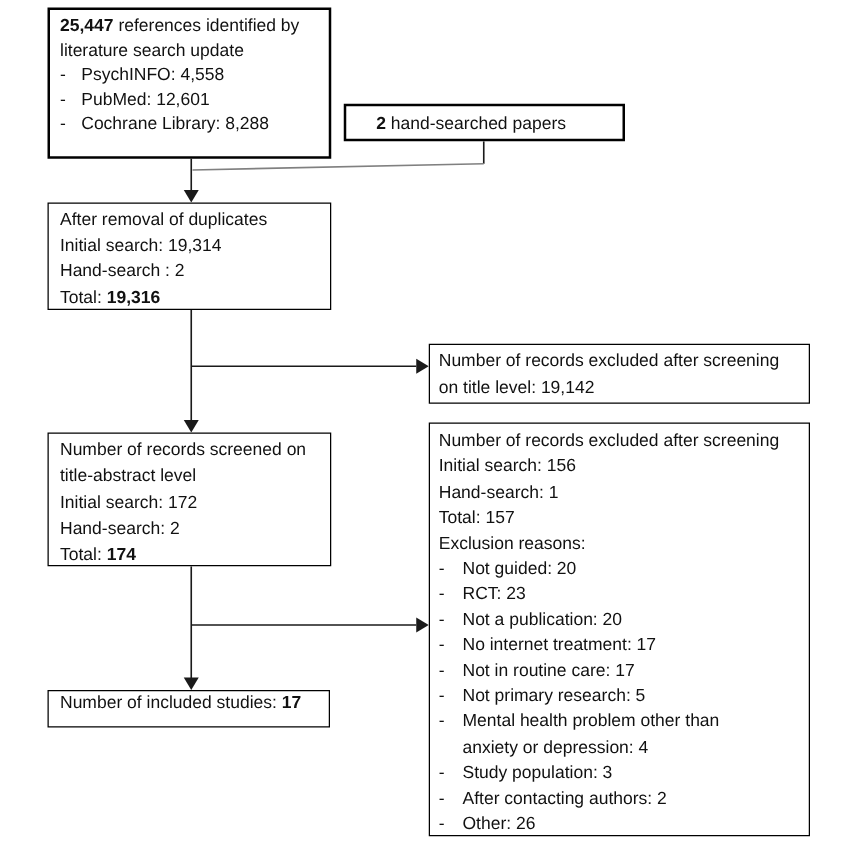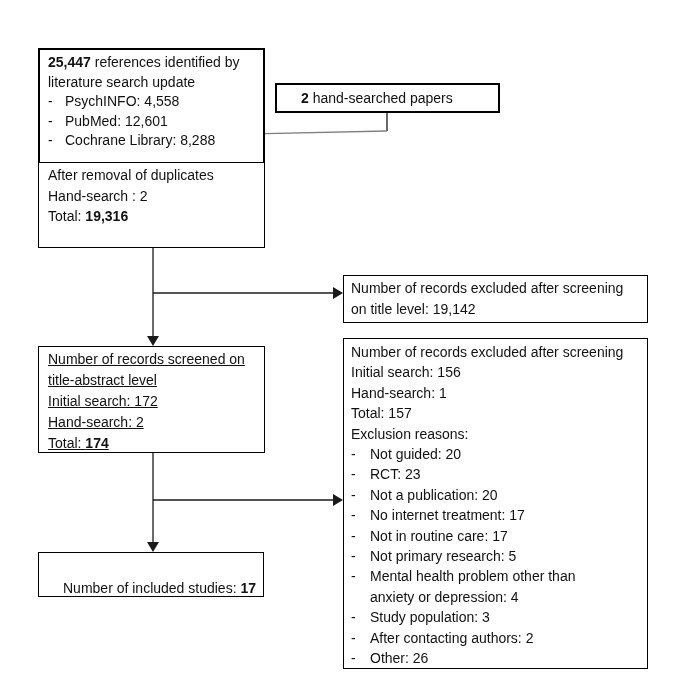--- a/index.html
+++ b/index.html
@@ -12,27 +12,27 @@
   .box{
     position:absolute;background:#ffffff;border:1.5px solid #000000;
     box-sizing:border-box;overflow:hidden;z-index:1;
   }
   .b{font-weight:700;}
   .li{display:flex;}
   .dash{flex:none;width:17px;}
   #box-excl-abs .dash{width:19px;}
   .lt div:empty{display:none;}
 
-  #box-identified{left:38px;top:6px;width:227px;height:121px;border-width:2px;padding:3px 3px 0 8px;line-height:19.5px;margin-top:42px;}
+  #box-identified{left:38px;top:6px;width:227px;height:121px;border-width:2px;padding:3px 3px 0 8px;line-height:19.5px;}
   #box-hand{left:275px;top:83px;width:225px;height:30px;border-width:2px;display:flex;align-items:center;padding-left:24px;}
   #box-duplicates{left:38px;top:162px;width:227px;height:86px;padding:2px 4px 0 9px;line-height:20.5px;}
   #box-excl-title{left:343px;top:275px;width:305px;height:48px;padding:2px 6px 0 7px;line-height:21px;}
-  #box-screened{left:38px;top:346px;width:227px;height:107px;padding:2px 6px 0 9px;line-height:21px;text-decoration:underline;}
+  #box-screened{left:38px;top:346px;width:227px;height:107px;padding:2px 6px 0 9px;line-height:21px;}
   #box-excl-abs{left:343px;top:338px;width:305px;height:331px;padding:3px 6px 0 7px;line-height:20.4px;}
-  #box-included{left:38px;top:552px;width:226px;height:45px;display:flex;align-items:flex-end;padding-left:24px;}
+  #box-included{left:38px;top:552px;width:226px;height:30px;display:flex;align-items:flex-start;padding-left:9px;}
 </style>
 </head>
 <body>
 
 <div class="canvas">
 
   <svg class="connectors" width="681" height="678" viewBox="0 0 681 678">
 
     <line x1="153" y1="105" x2="153" y2="154" stroke="#1a1a1a" stroke-width="1.3"></line>
     <polygon points="147,152 159,152 153,162" fill="#1a1a1a"></polygon>
@@ -69,20 +69,21 @@
         <span>Cochrane Library: 8,288</span>
       </div>
   </div>
 
   <div class="box" id="box-hand">
     <div><span class="b">2</span><span> hand-searched papers</span></div>
   </div>
 
   <div class="box" id="box-duplicates">
     <div>After removal of duplicates</div>
+    <div>Initial search: 19,314</div>
     <div>Hand-search : 2</div>
     <div><span>Total: </span><span class="b">19,316</span></div>
   </div>
 
   <div class="box" id="box-excl-title">
     <div>Number of records excluded after screening</div>
     <div>on title level: 19,142</div>
   </div>
 
   <div class="box" id="box-screened">

